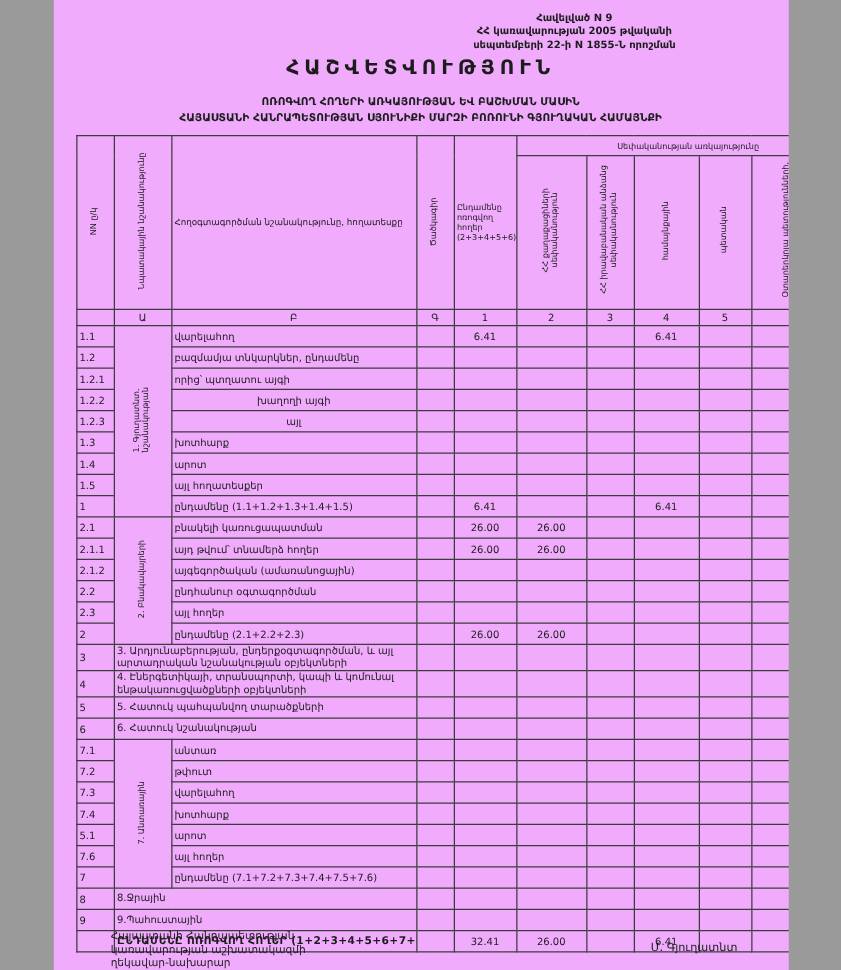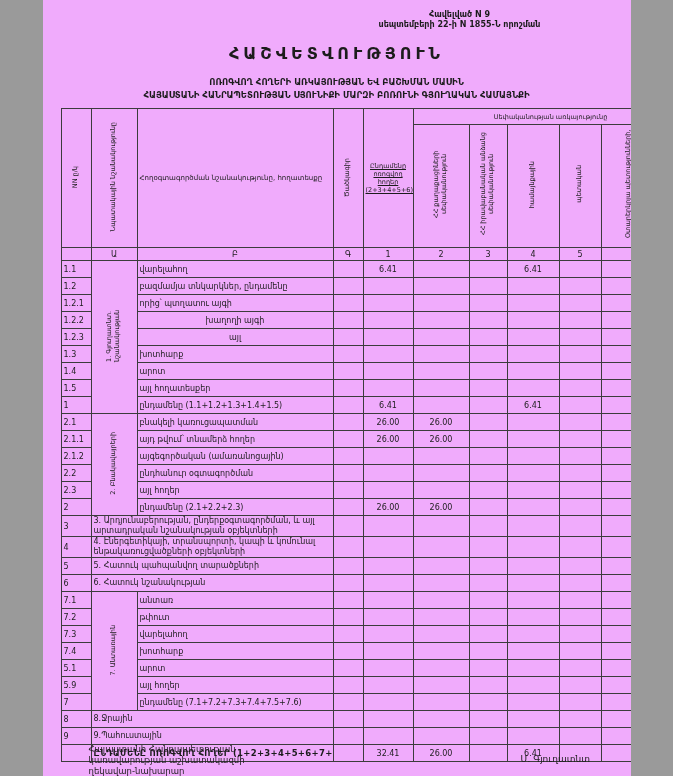--- a/index.html
+++ b/index.html
@@ -27,21 +27,21 @@
   .t th{font-weight:normal;}
   .band{height:16px;font-size:6.5px;text-align:center;}
   .vrow th{height:118px;text-align:center;}
   .vtext{
     display:inline-block;
     writing-mode:vertical-rl;transform:rotate(180deg);
     font-size:6.5px;line-height:1.2;max-height:126px;white-space:normal;
   }
   .gv{max-height:100px;}
   .hland{font-size:7px;text-align:left;white-space:normal;line-height:1.3;}
-  .htot{font-size:6.5px;text-align:center;white-space:normal;line-height:1.25;text-decoration:underline;}
+  .htot{font-size:6.5px;text-align:left;white-space:normal;line-height:1.25;}
   .letters td{height:12px;font-size:8px;text-align:center;padding:0;}
   .t tbody td{height:16px;font-size:8px;}
   .nn{font-size:7.5px;}
   .num{text-align:center;font-size:8px;}
   .label{text-align:left;font-size:7.5px;white-space:nowrap;}
   .wlabel{white-space:normal;line-height:1.25;padding:3px 3px;}
   .ind{padding-left:58px;text-align:center;}
   .group{text-align:center;}
   .code{}
   .totrow td{height:16px;}
@@ -51,20 +51,21 @@
   .footer-left{position:absolute;left:46px;top:744px;font-size:8.5px;line-height:1.3;}
   .footer-sign{position:absolute;left:478px;top:754px;font-size:9px;}
 </style>
 </head>
 <body>
 
 <div class="page">
 
   <div class="appendix">
     <div>Հավելված N 9</div>
+    <div>ՀՀ կառավարության 2005 թվականի</div>
     <div>սեպտեմբերի 22-ի N 1855-Ն որոշման</div>
   </div>
 
   <div class="titles">
     <div class="doc-title">ՀԱՇՎԵՏՎՈՒԹՅՈՒՆ</div>
     <div class="doc-sub">ՈՌՈԳՎՈՂ ՀՈՂԵՐԻ ԱՌԿԱՅՈՒԹՅԱՆ ԵՎ ԲԱՇԽՄԱՆ ՄԱՍԻՆ</div>
     <div class="doc-sub">ՀԱՅԱՍՏԱՆԻ ՀԱՆՐԱՊԵՏՈՒԹՅԱՆ ՍՅՈՒՆԻՔԻ ՄԱՐԶԻ ԲՈՌՈՒՆԻ ԳՅՈՒՂԱԿԱՆ ՀԱՄԱՅՆՔԻ</div>
   </div>
 
   <table class="t">
@@ -371,21 +372,21 @@
           <td class="label" colspan="1">արոտ</td>
           <td class="code"></td>
           <td class="num"></td>
           <td class="num"></td>
           <td class="num"></td>
           <td class="num"></td>
           <td class="num"></td>
           <td class="num"></td>
         </tr>
         <tr>
-          <td class="nn">5.9</td>
+          <td class="nn">7.6</td>
           <td class="label" colspan="1">այլ հողեր</td>
           <td class="code"></td>
           <td class="num"></td>
           <td class="num"></td>
           <td class="num"></td>
           <td class="num"></td>
           <td class="num"></td>
           <td class="num"></td>
         </tr>
         <tr>

